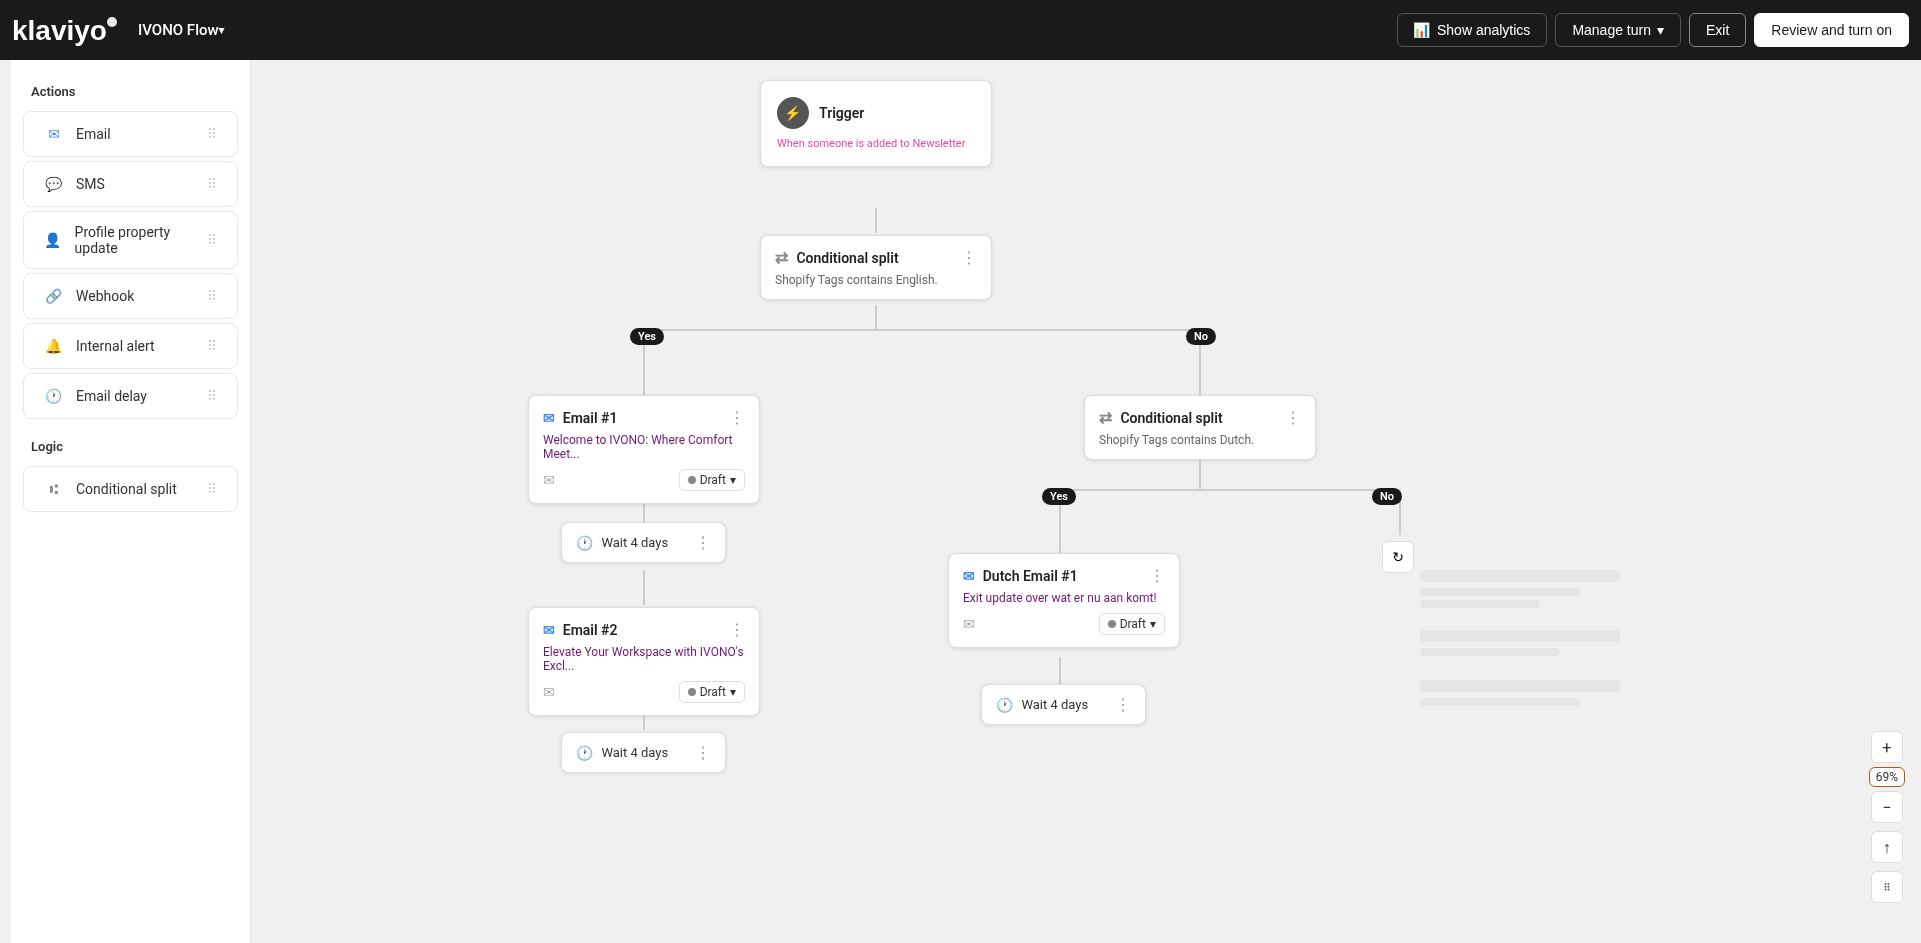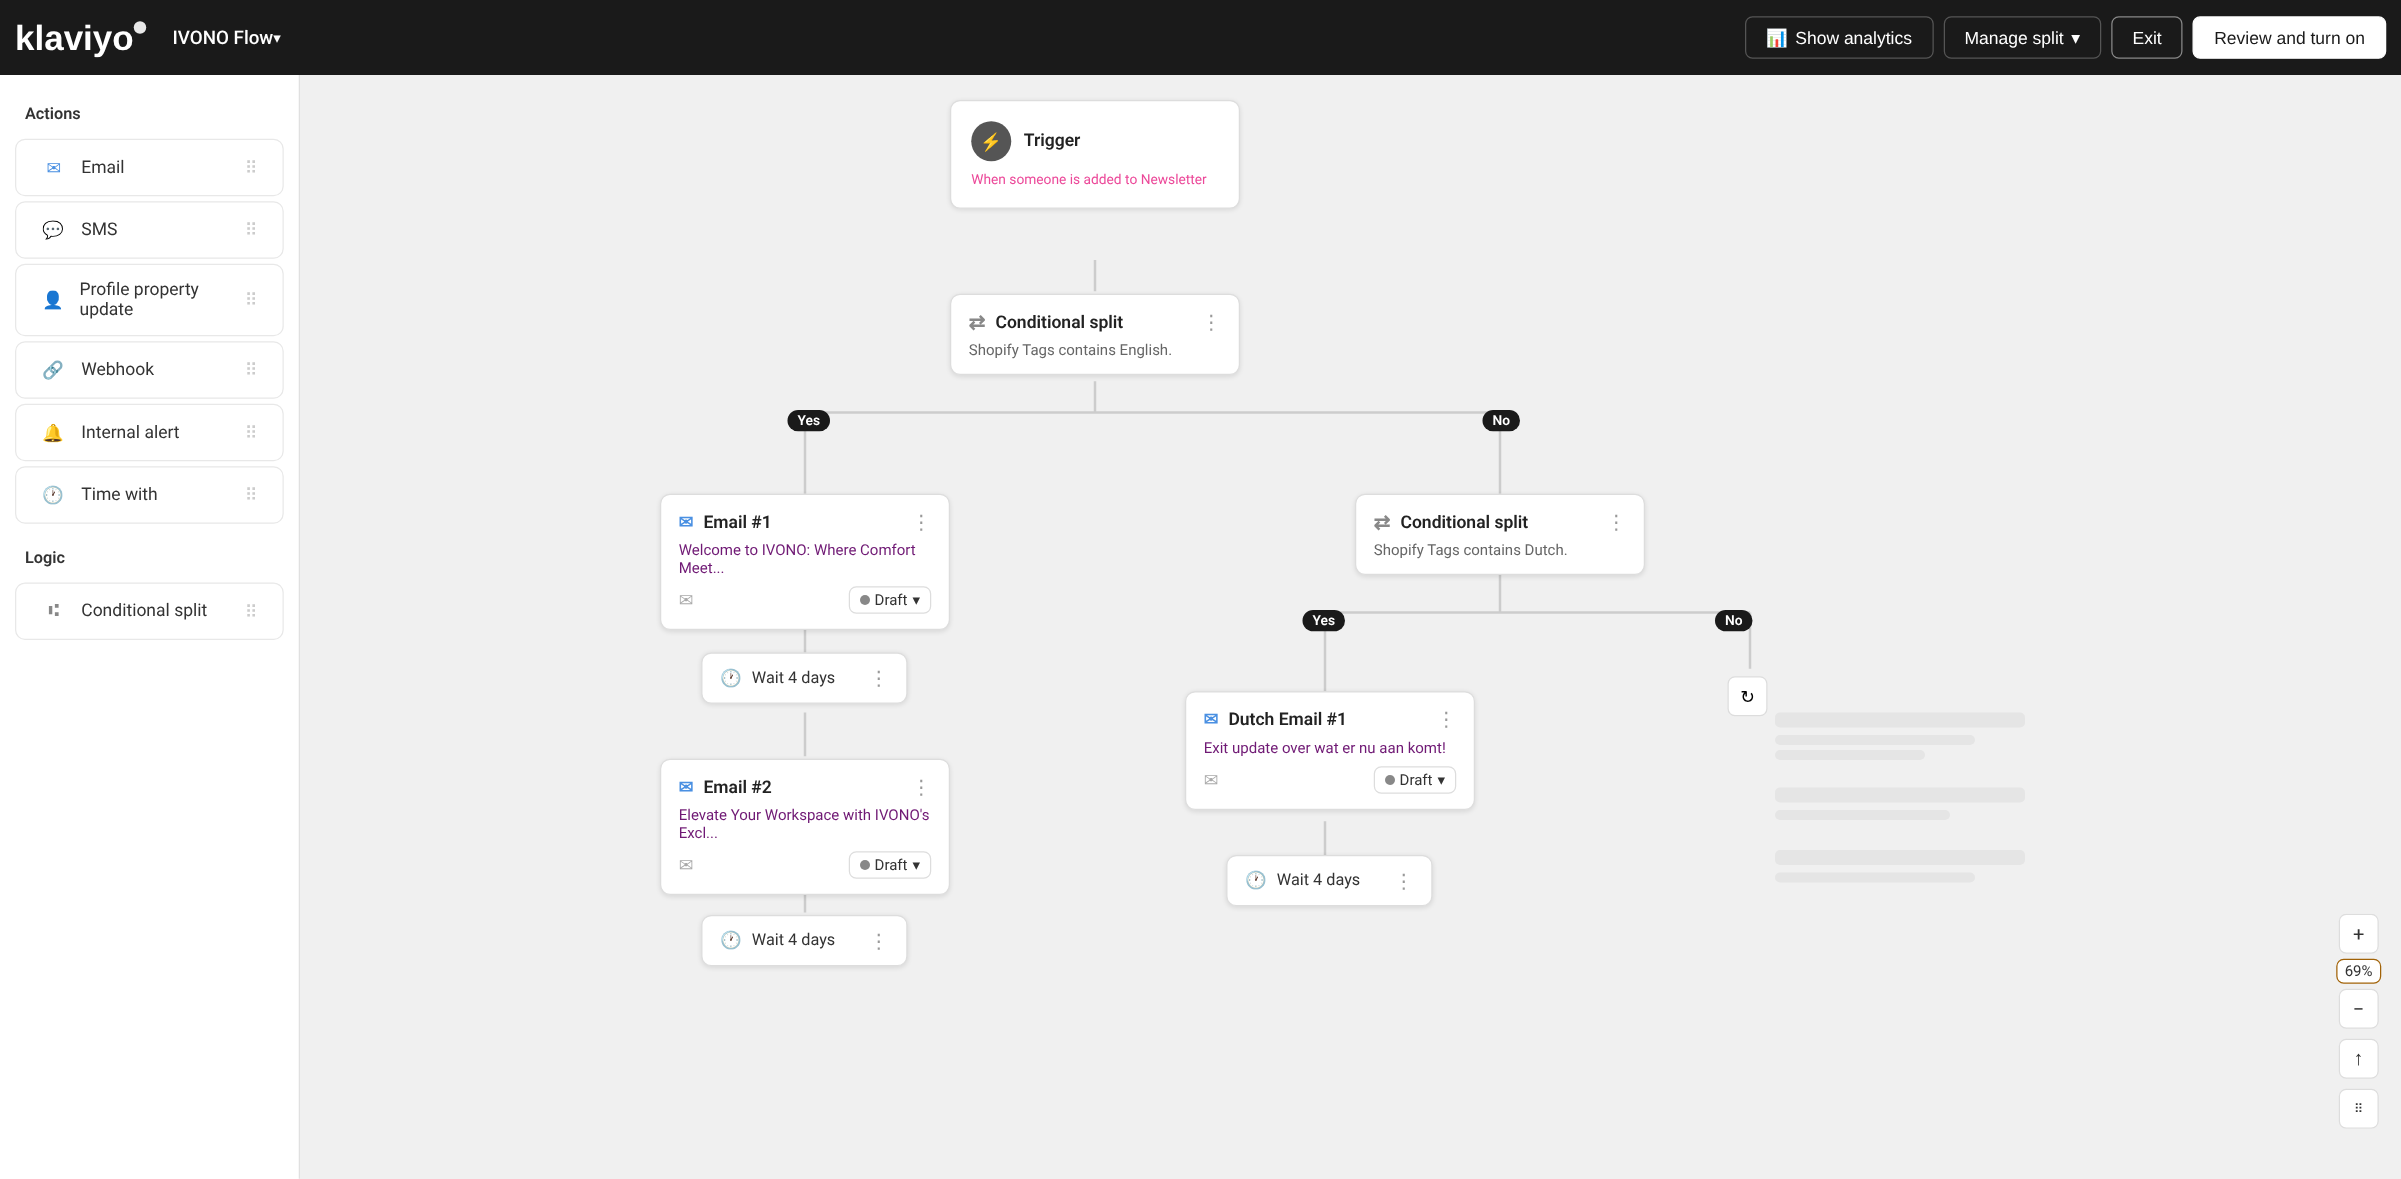--- a/index.html
+++ b/index.html
@@ -18,21 +18,21 @@
     .flow-name .chevron { font-size: 12px; }
     .header-right { display: flex; align-items: center; gap: 8px; }
     .btn { border-radius: 6px; padding: 8px 16px; font-size: 14px; font-weight: 500; cursor: pointer; border: 1px solid transparent; display: flex; align-items: center; gap: 6px; }
     .btn-outline { background: transparent; border-color: #555; color: #fff; }
     .btn-primary { background: #fff; color: #1a1a1a; border-color: #fff; }
     .btn-exit { background: transparent; border-color: #888; color: #fff; }
     .manage-flow-btn { background: transparent; border-color: #555; color: #fff; display: flex; align-items: center; gap: 6px; }
 
     
     .sidebar {
-      position: fixed; top: 60px; left: 0; width: 240px; bottom: 0;
+      position: fixed; top: 60px; left: 11px; width: 240px; bottom: 0;
       background: #fff; border-right: 1px solid #e0e0e0; overflow-y: auto;
       padding: 16px 0;
     }
     .sidebar-section-title {
       font-size: 13px; font-weight: 600; color: #333; padding: 8px 20px 8px 20px;
     }
     .sidebar-item {
       display: flex; align-items: center; justify-content: space-between;
       padding: 12px 20px; margin: 4px 12px; border-radius: 8px;
       cursor: pointer; border: 1px solid #e8e8e8; background: #fff;
@@ -132,21 +132,21 @@
       <span>IVONO Flow</span>
       <span class="chevron">▾</span>
     </div>
   </div>
   <div class="header-right">
     <button class="btn btn-outline">
       <span style="font-size:14px;">📊</span>
       <span>Show analytics</span>
     </button>
     <button class="btn manage-flow-btn">
-      <span>Manage split</span>
+      <span>Manage turn</span>
       <span>▾</span>
     </button>
     <button class="btn btn-exit">
       <span>Exit</span>
     </button>
     <button class="btn btn-primary">
       <span>Review and turn on</span>
     </button>
   </div>
 </header>
@@ -191,21 +191,21 @@
       <span class="sidebar-item-icon" style="color:#888;">🔔</span>
       <span>Internal alert</span>
     </div>
     <span class="drag-handle">⠿</span>
   </div>
 
 
   <div class="sidebar-item">
     <div class="sidebar-item-left">
       <span class="sidebar-item-icon" style="color:#888;">🕐</span>
-      <span>Time with</span>
+      <span>Email delay</span>
     </div>
     <span class="drag-handle">⠿</span>
   </div>
 
   <div class="sidebar-section-title" style="margin-top:12px;">Logic</div>
 
   <div class="sidebar-item">
     <div class="sidebar-item-left">
       <span class="sidebar-item-icon" style="color:#888;">⑆</span>
       <span>Conditional split</span>

